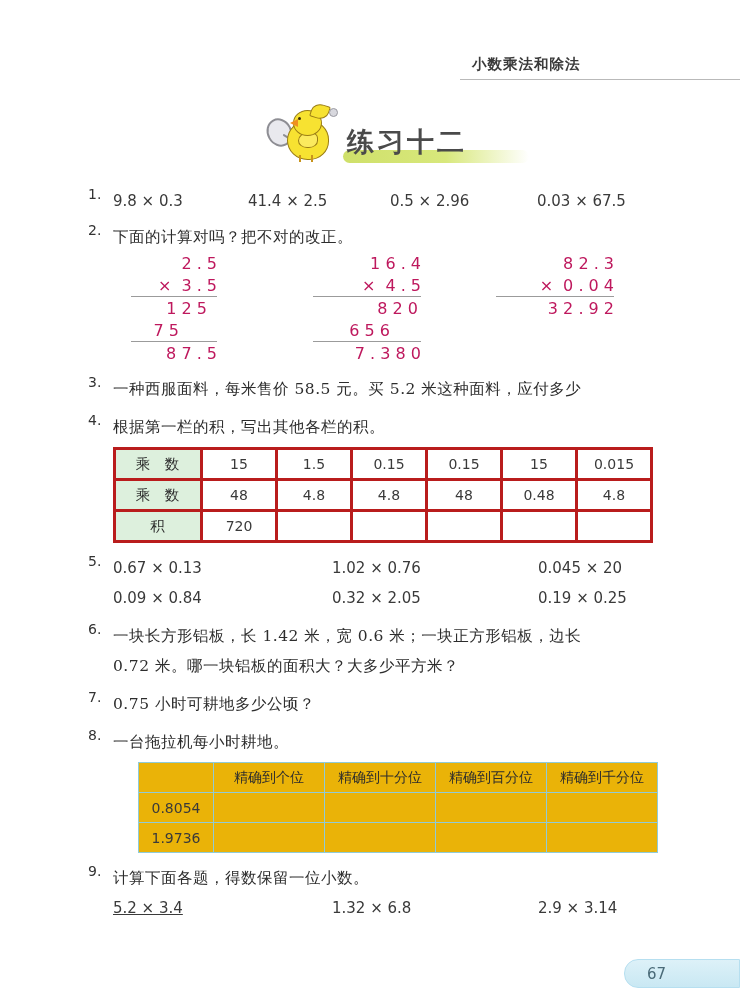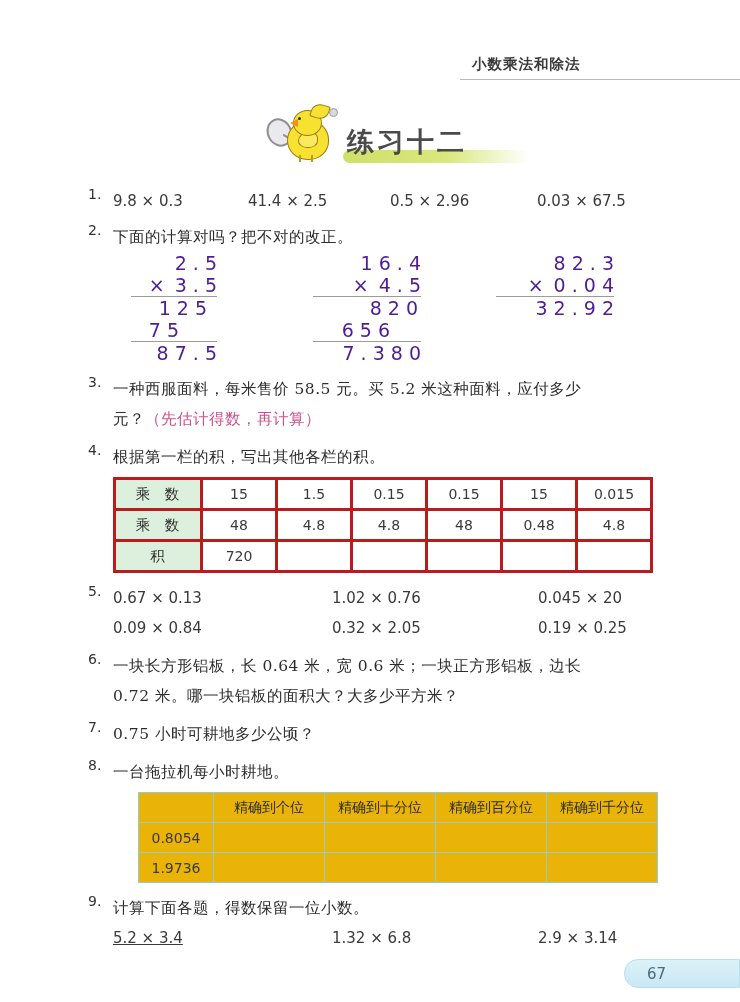--- a/index.html
+++ b/index.html
@@ -103,21 +103,21 @@
     font-size:15.5px; line-height:30px; color:#2d2d2d; letter-spacing:0.5px;
   }
   .cn .hl { color:#c9538f; }
 
   
   .exprow { display:flex; }
   .exprow .cell { font-family:"DejaVu Sans", sans-serif; font-size:15px; color:#3a3a3a; line-height:30px; }
 
   
   .vcalcs { position:relative; height:118px; }
-  .vcalc { position:absolute; top:0; font-family:"DejaVu Sans", sans-serif; font-size:19px; color:#4c1d95; }
+  .vcalc { position:absolute; top:0; font-family:"DejaVu Sans", sans-serif; font-size:16px; color:#be185d; }
   .vrow { display:flex; justify-content:flex-end; align-items:center; height:22px; white-space:pre; }
   .vrow .op { margin-right:10px; }
   .vline { height:1px; background:#9b9b9b; }
 
   
   .gtable { border-collapse:collapse; margin-top:5px; }
   .gtable td {
     border:3px solid #b91c1c;
     height:26px; text-align:center;
     font-family:"DejaVu Sans", sans-serif; font-size:14px; color:#3a3a3a;
@@ -230,21 +230,20 @@
           <div class="vline" style="width:118px;"></div>
           <div class="vrow"><span>3 2 . 9 2</span></div>
         </div>
 
       </div>
     </div>
 
     <div class="item" style="margin-top:4px;">
       <div class="num">3.</div>
       <div class="cn">一种西服面料，每米售价 58.5 元。买 5.2 米这种面料，应付多少</div>
-      <div class="cn"><span>元？</span><span class="hl">（先估计得数，再计算）</span></div>
     </div>
 
     <div class="item" style="margin-top:8px;">
       <div class="num">4.</div>
       <div class="cn">根据第一栏的积，写出其他各栏的积。</div>
       <table class="gtable">
         <tbody>
             <tr>
           <td class="hdr">乘 数</td>
           <td class="val">15</td>
@@ -285,21 +284,21 @@
       </div>
       <div class="exprow">
         <div class="cell" style="width:219px;">0.09 × 0.84</div>
         <div class="cell" style="width:206px;">0.32 × 2.05</div>
         <div class="cell">0.19 × 0.25</div>
       </div>
     </div>
 
     <div class="item" style="margin-top:8px;">
       <div class="num">6.</div>
-      <div class="cn">一块长方形铝板，长 0.64 米，宽 0.6 米；一块正方形铝板，边长</div>
+      <div class="cn">一块长方形铝板，长 1.42 米，宽 0.6 米；一块正方形铝板，边长</div>
       <div class="cn">0.72 米。哪一块铝板的面积大？大多少平方米？</div>
     </div>
 
     <div class="item" style="margin-top:8px;">
       <div class="num">7.</div>
       <div class="cn">0.75 小时可耕地多少公顷？</div>
     </div>
 
     <div class="item" style="margin-top:8px;">
       <div class="num">8.</div>

